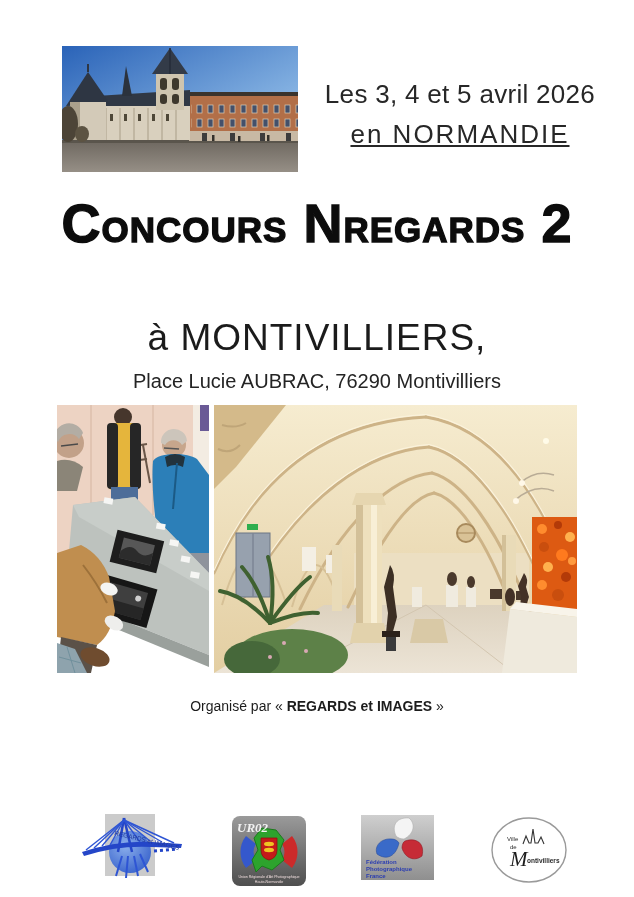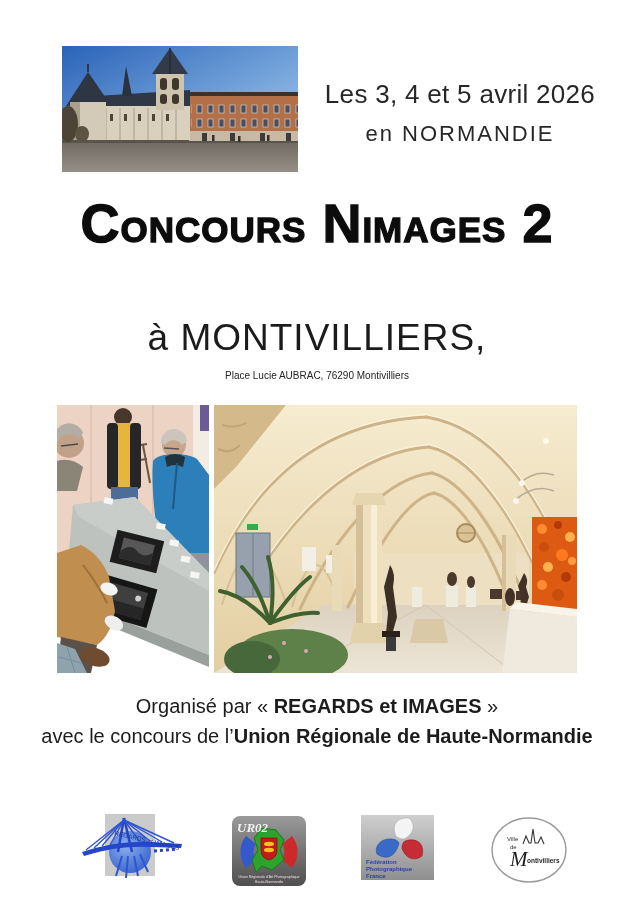--- a/index.html
+++ b/index.html
@@ -7,35 +7,35 @@
     position:relative;width:634px;height:897px;margin:0 auto;background:#ffffff;
     font-family:"Liberation Sans", sans-serif;color:#1d1d1b;overflow:hidden;
   }
   .abs{position:absolute;}
   
   .abbey-photo{left:62px;top:46px;width:236px;height:126px;}
   .abbey-photo svg,.judging-photo svg,.refectory-photo svg,.logo svg{display:block;width:100%;height:100%;}
   
   .date-block{left:312px;top:74px;width:296px;text-align:center;color:#272727;}
   .date-line{font-size:26px;line-height:40px;letter-spacing:0.3px;}
-  .region-line{font-size:22px;line-height:40px;letter-spacing:2px;}
+  .region-line{font-size:26px;line-height:40px;letter-spacing:2px;text-decoration:underline;}
   
   .title-block{left:0;top:192px;width:634px;text-align:center;color:#0c0c0c;}
   .title-line{font-weight:700;letter-spacing:1px;height:62px;line-height:62px;-webkit-text-stroke:1.3px #0c0c0c;white-space:nowrap;}
   .tword{margin:0 8px;}
   .tcap{font-size:54px;}
   .tsmall{font-size:35px;}
   
   .location-line{left:0;top:317px;width:634px;text-align:center;font-size:37px;letter-spacing:1px;color:#1b1b1b;}
-  .address-line{left:0;top:370px;width:634px;text-align:center;font-size:10px;color:#242424;}
+  .address-line{left:0;top:370px;width:634px;text-align:center;font-size:20px;color:#242424;}
   
   .judging-photo{left:57px;top:405px;width:152px;height:268px;}
   .refectory-photo{left:214px;top:405px;width:363px;height:268px;}
   
-  .footer-block{left:0;top:691px;width:634px;text-align:center;font-size:20px;line-height:30px;color:#1c1c1c;}
+  .footer-block{left:0;top:691px;width:634px;text-align:center;font-size:14px;line-height:30px;color:#1c1c1c;}
   .footer-block p{margin:0;}
   .footer-block strong{font-weight:700;}
   
   .logo{position:absolute;}
   .logo-regards{left:78px;top:812px;width:110px;height:72px;}
   .logo-ur02{left:231px;top:816px;width:76px;height:70px;}
   .logo-fpf{left:360px;top:815px;width:75px;height:65px;}
   .logo-ville{left:490px;top:816px;width:78px;height:68px;}
 </style>
 </head>
@@ -119,21 +119,21 @@
     </svg>
   </div>
 
   <div class="abs date-block">
     <div class="date-line">Les 3, 4 et 5 avril 2026</div>
     <div class="region-line">en NORMANDIE</div>
   </div>
 
   <div class="abs title-block">
     <div class="title-line">
-      <span class="tword"><span class="tcap">C</span><span class="tsmall">ONCOURS</span></span><span class="tword"><span class="tcap">N</span><span class="tsmall">IMAGES</span></span><span class="tword"><span class="tcap">2</span><span class="tsmall"></span></span>
+      <span class="tword"><span class="tcap">C</span><span class="tsmall">ONCOURS</span></span><span class="tword"><span class="tcap">N</span><span class="tsmall">REGARDS</span></span><span class="tword"><span class="tcap">2</span><span class="tsmall"></span></span>
     </div>
   </div>
 
   <div class="abs location-line">à MONTIVILLIERS,</div>
   <div class="abs address-line">Place Lucie AUBRAC, 76290 Montivilliers</div>
 
   <div class="abs judging-photo">
     <svg viewBox="0 0 152 268" preserveAspectRatio="none">
       <rect width="152" height="190" fill="#edd3c3"></rect>
       <g stroke="#dcbfad" stroke-width="1.5">
@@ -328,21 +328,20 @@
       <g fill="#d9a8b4">
         <circle cx="70" cy="238" r="2"></circle>
           <circle cx="92" cy="246" r="2"></circle>
           <circle cx="56" cy="252" r="2"></circle>
       </g>
     </svg>
   </div>
 
   <div class="abs footer-block">
     <p><span>Organisé par « </span><strong>REGARDS et IMAGES</strong><span> »</span></p>
-    <p><span>avec le concours de l’</span><strong>Union Régionale de Haute-Normandie</strong></p>
   </div>
 
   <div class="logo logo-regards">
     <svg viewBox="0 0 110 72">
       <defs>
         <radialGradient id="bluec" cx="0.4" cy="0.35" r="0.8">
           <stop offset="0" stop-color="#8cb0ec"></stop>
             <stop offset="1" stop-color="#2e59c8"></stop>
         </radialGradient>
       </defs>

